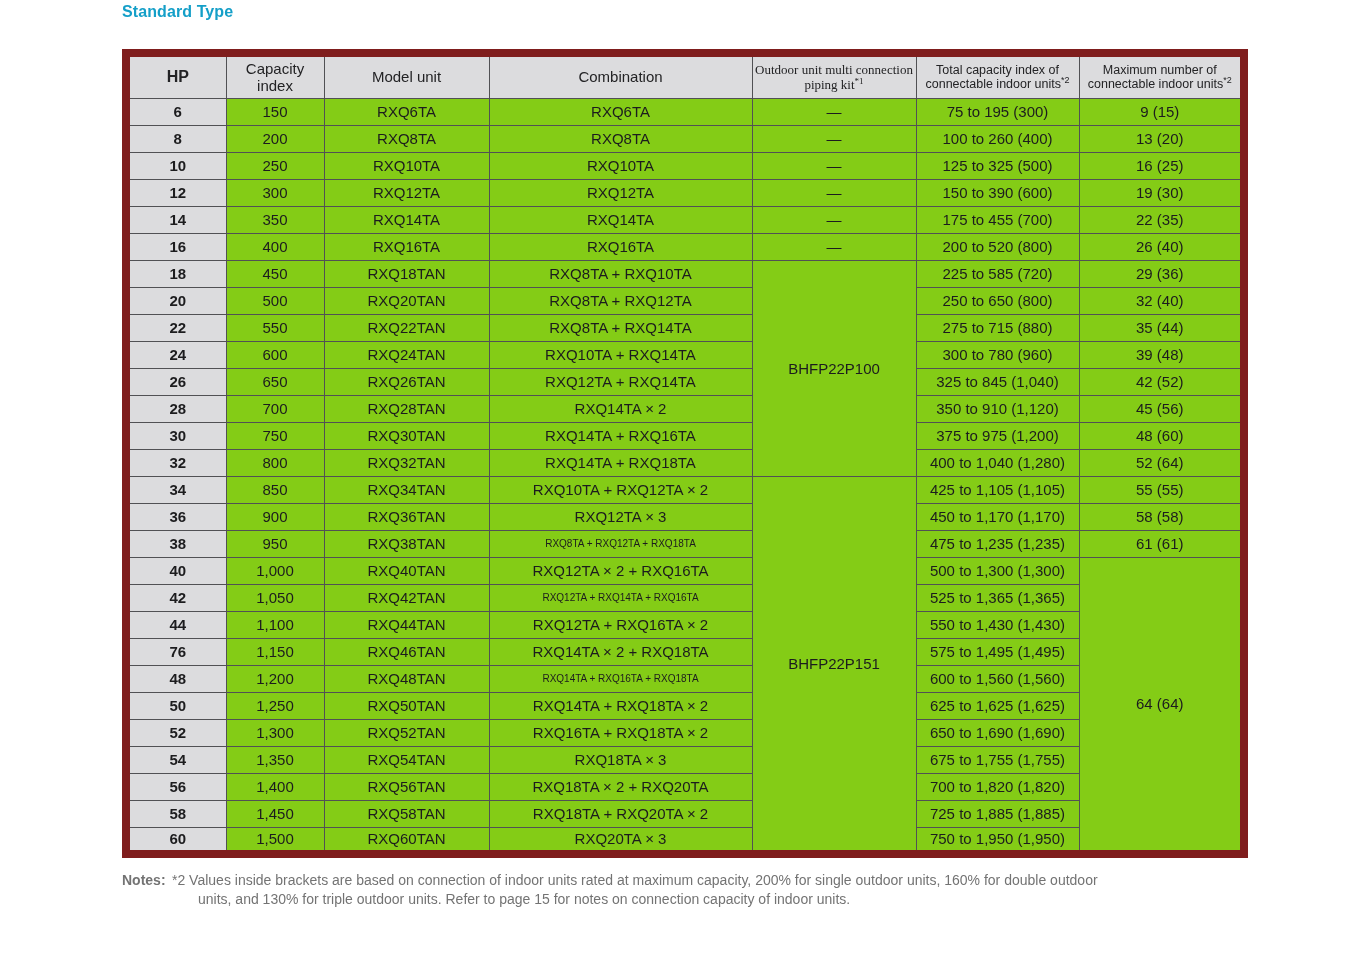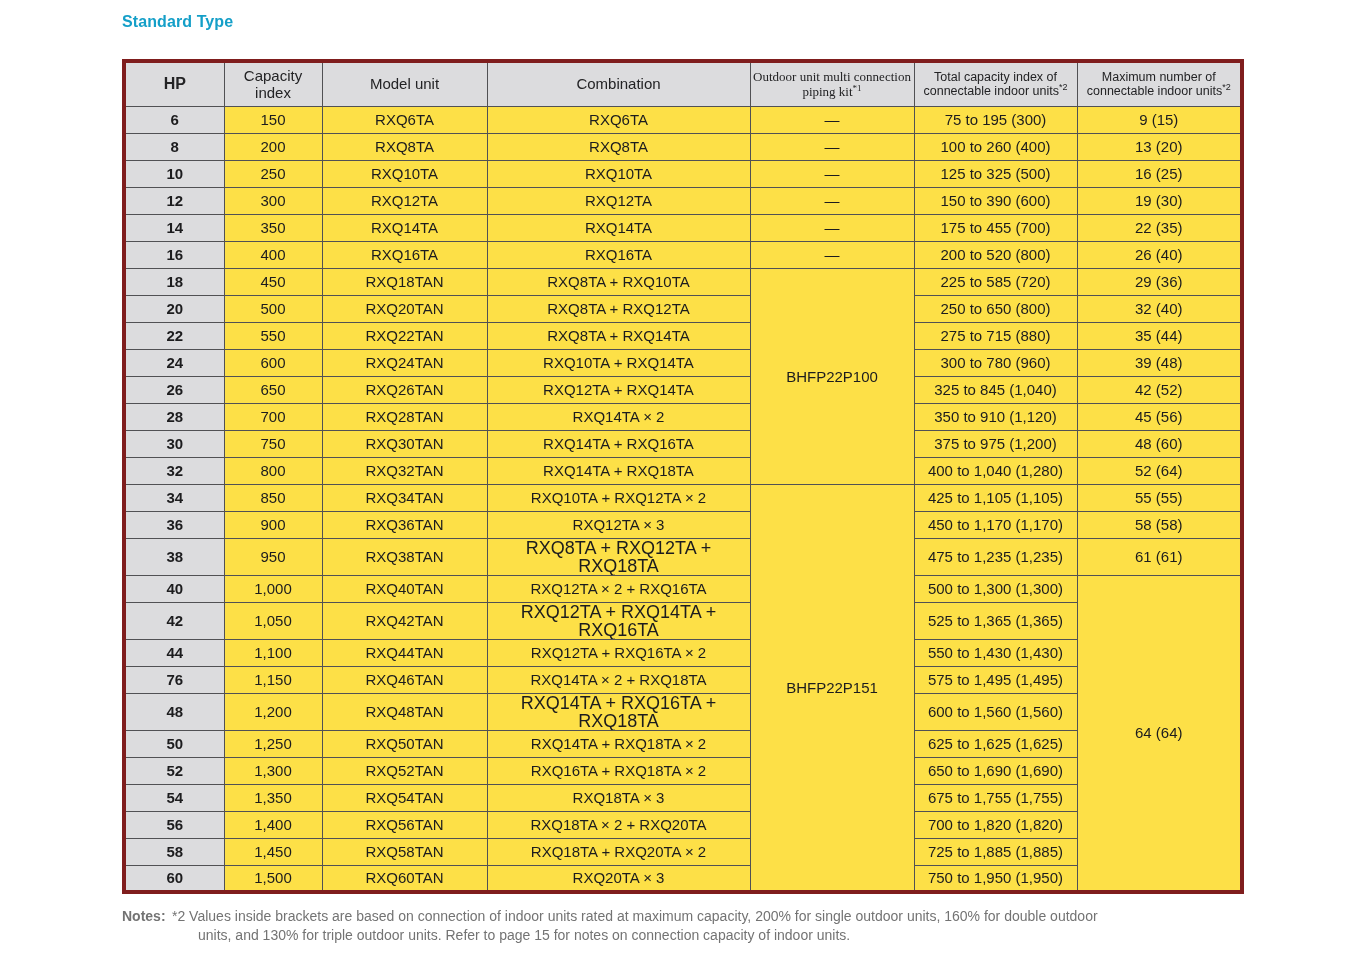--- a/index.html
+++ b/index.html
@@ -2,44 +2,44 @@
 <html><head>
 <meta charset="utf-8">
 <style>
   * { box-sizing: border-box; }
   html, body { margin: 0; padding: 0; }
   body {
     width: 1366px; height: 968px; background: #ffffff;
     font-family: "Liberation Sans", sans-serif; color: #1c1c1e;
     overflow: hidden;
   }
-  .page { padding: 13px 0 0 122px; }
+  .page { padding: 3px 0 0 122px; }
   .title {
     font-size: 16px; font-weight: bold; margin: 0; line-height: 18px;
     color: #149fc8; letter-spacing: 0.1px;
   }
   table.spec {
     border-collapse: collapse; table-layout: fixed; margin-top: 28px;
-    border: 4px solid #7f1d1d; background: #fde047;
+    border: 8px solid #7f1d1d; background: #84cc16;
   }
   .spec th, .spec td {
     border: 1px solid #515154; text-align: center; vertical-align: middle;
     padding: 0 2px; overflow: hidden;
   }
   .spec thead th {
     background: #dcdcde; font-weight: normal; font-size: 15px;
     height: 45px; line-height: 1.18; color: #232325;
   }
   .spec thead th.col-hp { font-weight: bold; font-size: 16px; }
   .spec thead th.col-kit { font-size: 13px; font-family: Liberation Serif, serif; }
   .spec thead th.col-total, .spec thead th.col-max { font-size: 12.5px; }
   .spec sup { font-size: 9px; line-height: 0; }
   .spec td { font-size: 15px; height: 27px; line-height: 1; }
   .spec td.col-hp { background: #dcdcde; font-weight: bold; font-size: 15px; }
-  .spec td.col-combination.small { font-size: 18px; }
+  .spec td.col-combination.small { font-size: 10px; }
   .spec td.col-kit { font-size: 15px; }
   .notes {
     display: flex; margin-top: 13px; font-size: 14px; color: #737373;
     line-height: 18.5px;
   }
   .notes-label { font-weight: bold; flex: 0 0 50px; white-space: nowrap; }
   .notes-body { width: 958px; }
   .note { margin: 0; padding-left: 26px; text-indent: -26px; }
 </style>
 </head>

